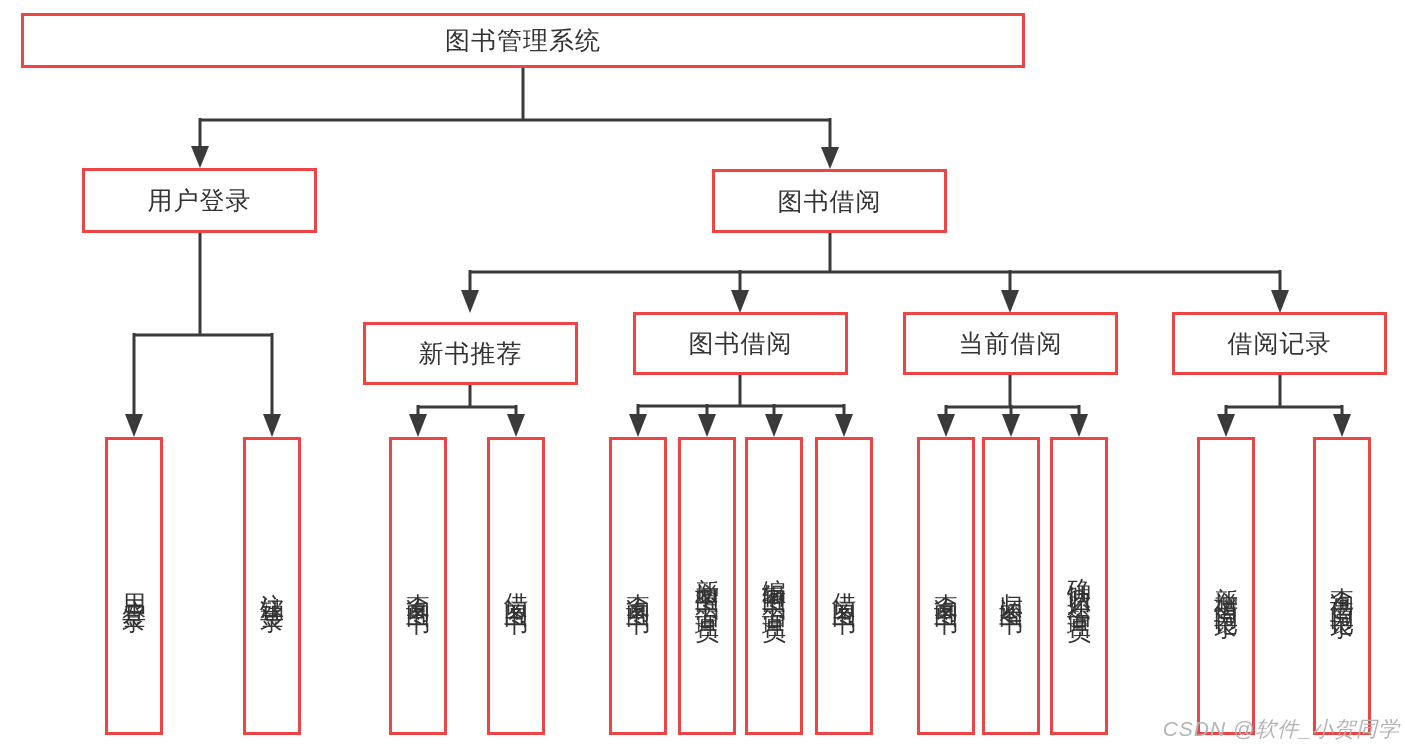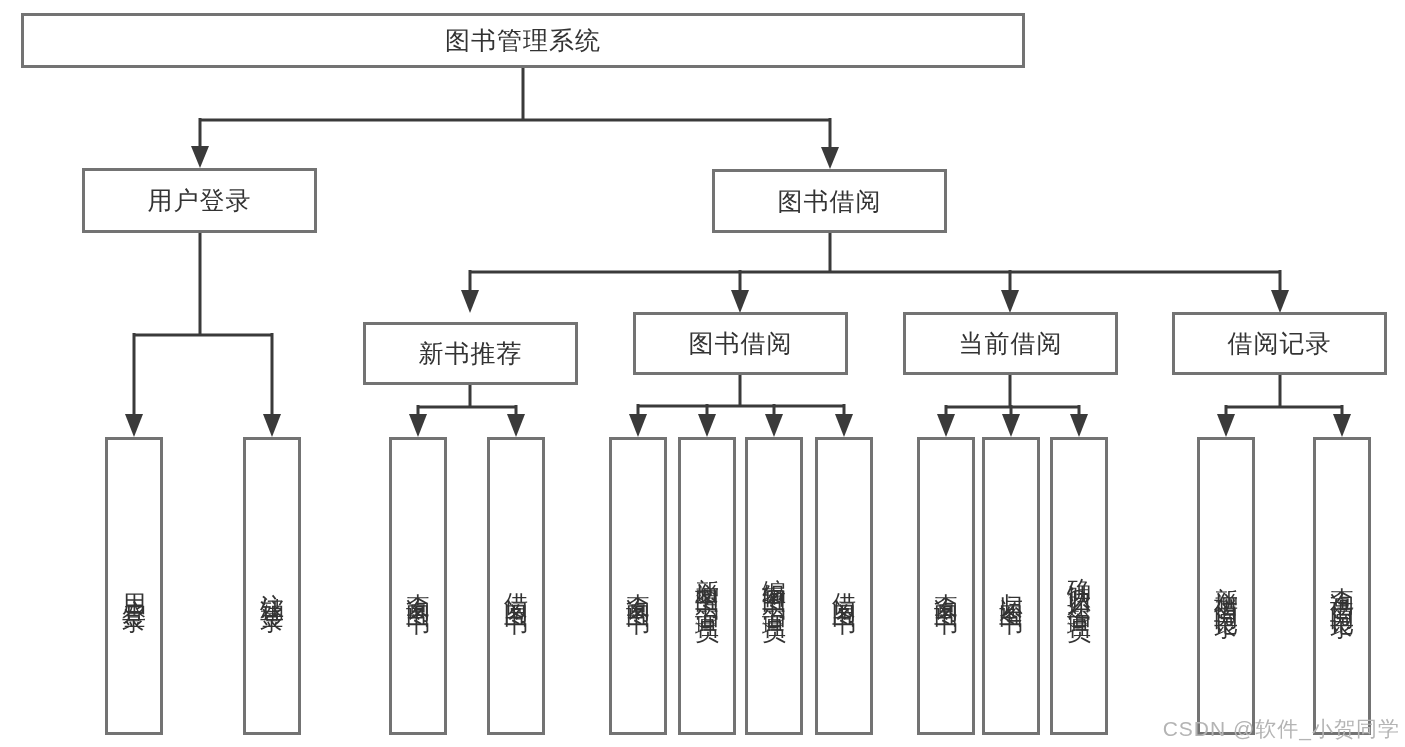--- a/index.html
+++ b/index.html
@@ -18,21 +18,21 @@
   #connectors {
     position: absolute;
     left: 0;
     top: 0;
     width: 1405px;
     height: 747px;
   }
   .box {
     position: absolute;
     box-sizing: border-box;
-    border: 3px solid #737373;
+    border: 3px solid #ef4444;
     background: #ffffff;
     display: flex;
     align-items: center;
     justify-content: center;
     color: #333333;
   }
   .h-box {
     font-size: 25px;
     letter-spacing: 1px;
     white-space: nowrap;
@@ -69,20 +69,21 @@
   .n-g5b { left: 1313px; }
   #watermark {
     position: absolute;
     right: 5px;
     bottom: 4px;
     font-size: 21px;
     color: #b4b4b4;
     letter-spacing: 1px;
     white-space: nowrap;
     z-index: 10;
+    font-style: italic;
   }
 </style>
 </head>
 <body>
 
 <div id="canvas">
 
   <svg id="connectors" viewBox="0 0 1405 747" xmlns="http://www.w3.org/2000/svg">
     <g stroke="#3a3a3a" stroke-width="3" fill="none">
 

